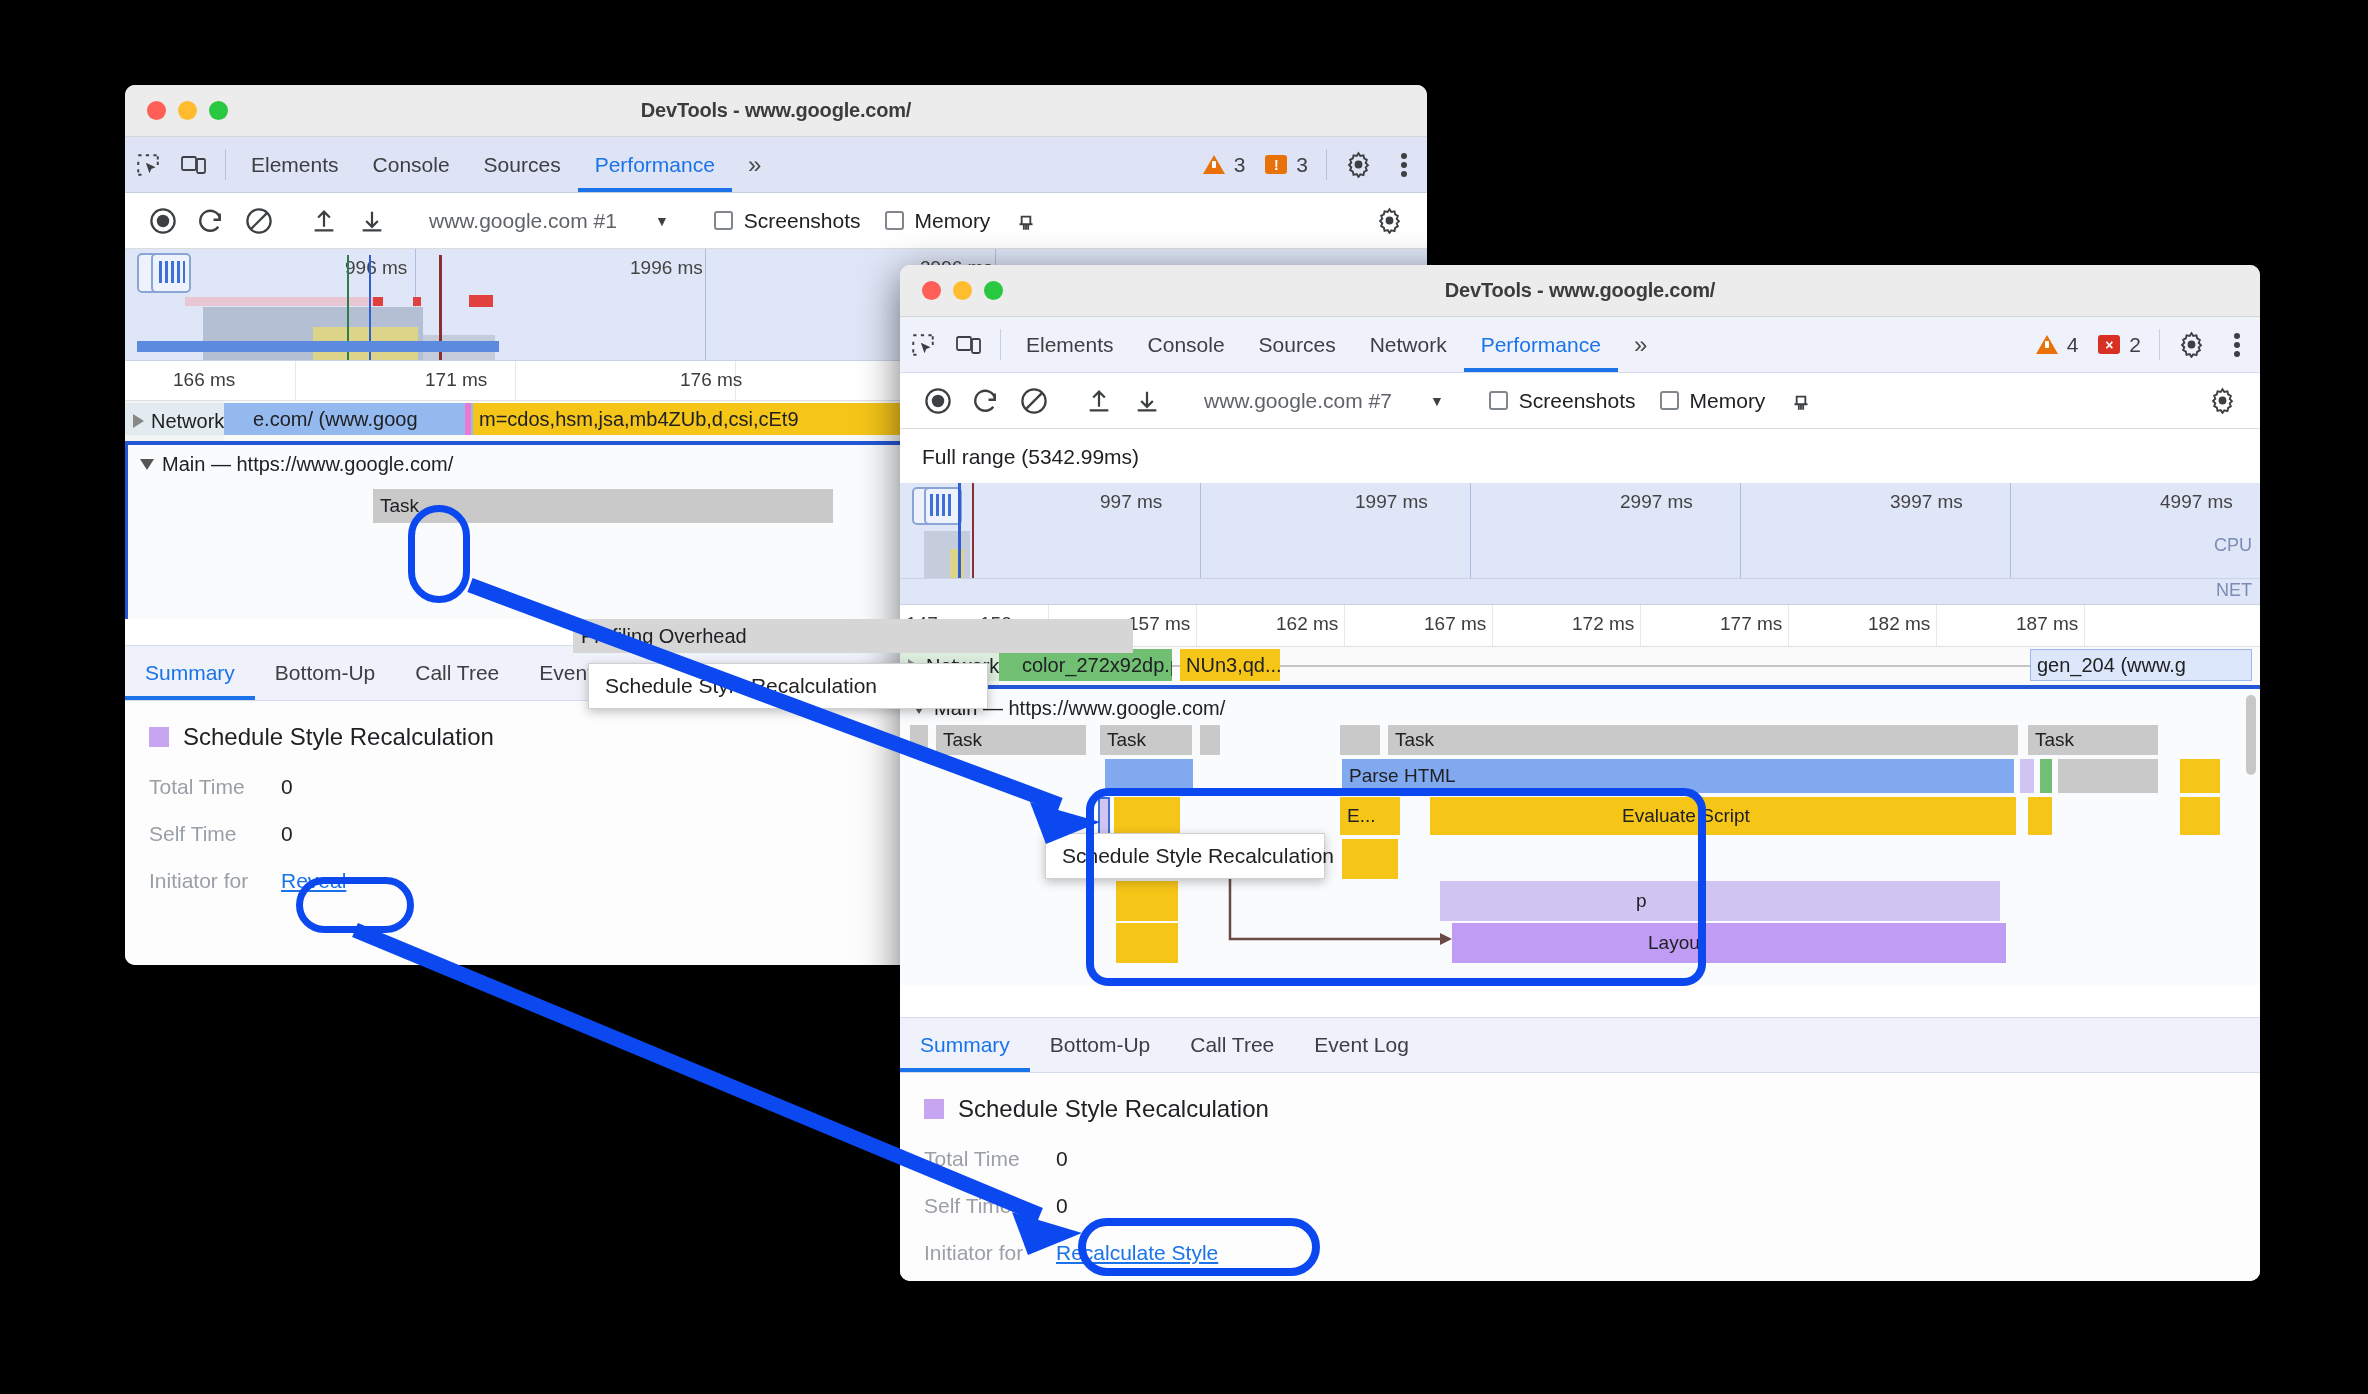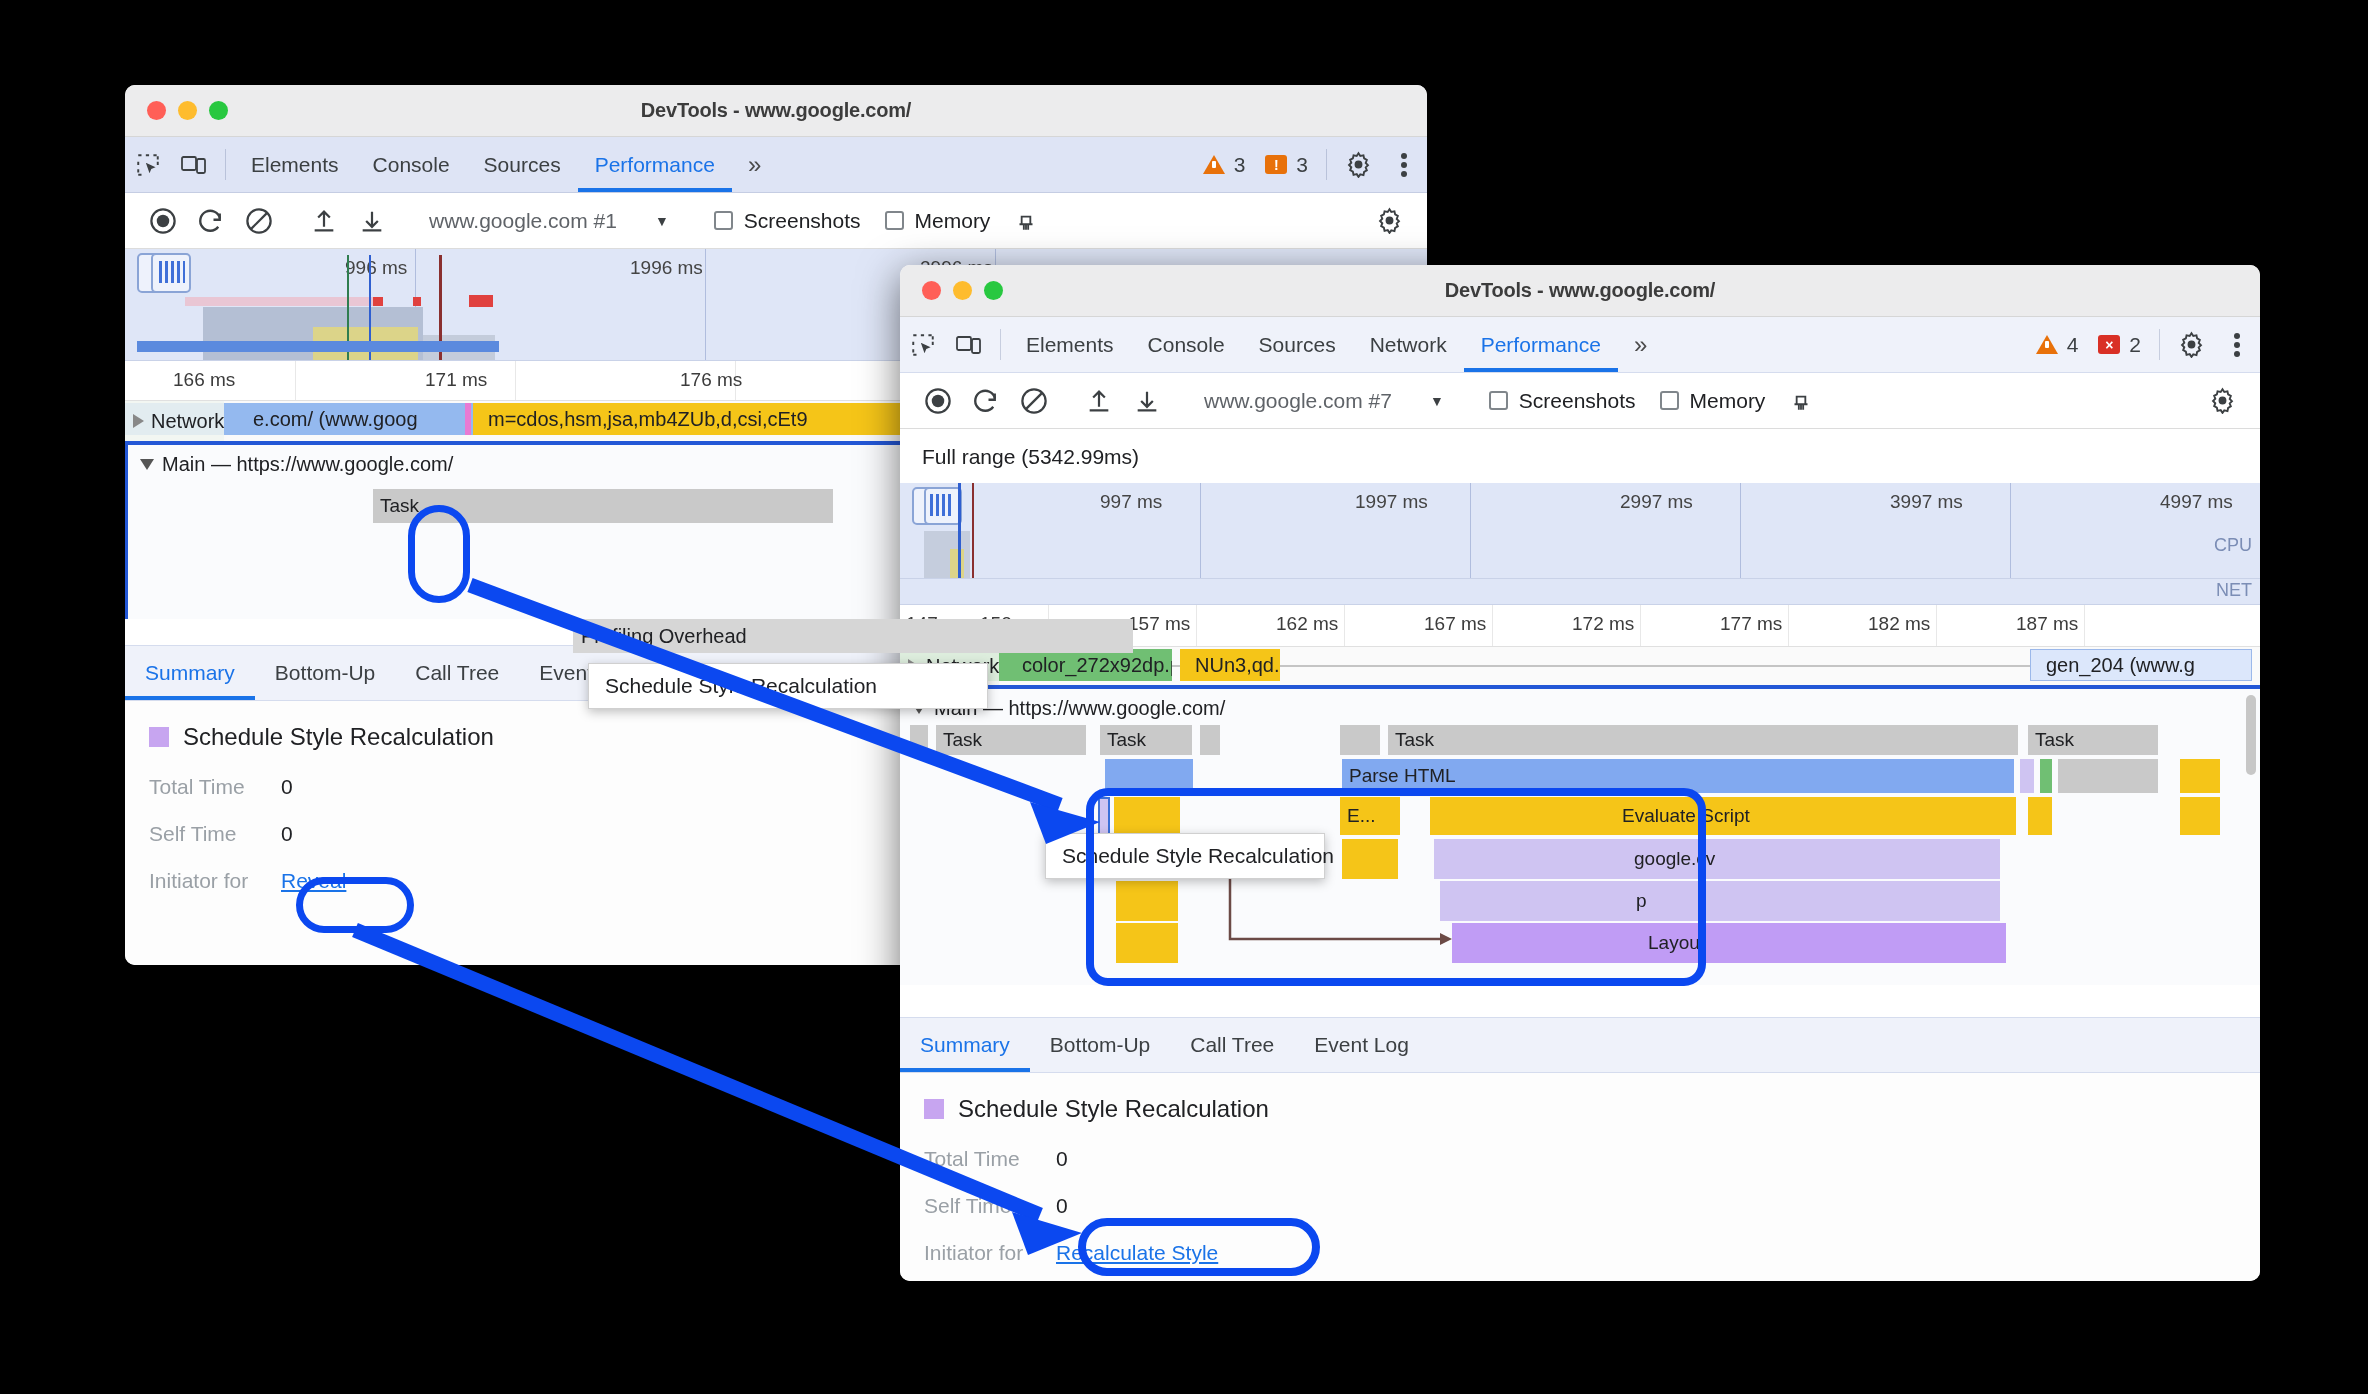--- a/index.html
+++ b/index.html
@@ -121,21 +121,21 @@
   
   .netrow { position: relative; height: 36px; background:#fafafa; overflow:hidden;}
   .net-header {
     position:absolute; left:0; top:0; height:100%;
     display:flex; align-items:center; gap:7px;
     font-size:20px; color:#202124; padding-left:8px; z-index:3;
     background: rgba(240,245,240,.85);
   }
   .tri-right { width:0;height:0;border-top:7px solid transparent;border-bottom:7px solid transparent;border-left:11px solid #888;}
   .netbar { position:absolute; top:2px; height:32px; font-size:20px; color:#202124;
-            display:flex; align-items:center; padding-left:15px; overflow:hidden; white-space:nowrap;}
+            display:flex; align-items:center; padding-left:6px; overflow:hidden; white-space:nowrap;}
 
   
   .flame { position: relative; background: #fafbfd; overflow: hidden; }
   .mainlbl { font-size: 20px; color:#202124; padding: 8px 0 6px 12px; display:flex; align-items:center; gap:8px;}
   .tri-down { width:0;height:0;border-left:7px solid transparent;border-right:7px solid transparent;border-top:11px solid #555;}
   .fbar { position:absolute; font-size:19px; color:#202124; display:flex; align-items:center;
           padding-left:7px; overflow:hidden; white-space:nowrap; }
 
   
   .tooltip {
@@ -626,23 +626,20 @@
       <div class="fbar" style="left:214px;top:108px;width:66px;height:38px;background:#f5c518;"></div>
       <div class="fbar" style="left:440px;top:108px;width:60px;height:38px;background:#f5c518;">
         <span>E...</span>
       </div>
       <div class="fbar" style="left:530px;top:108px;width:586px;height:38px;background:#f5c518;padding-left:192px;">
         <span>Evaluate Script</span>
       </div>
       <div class="fbar" style="left:1128px;top:108px;width:24px;height:38px;background:#f5c518;"></div>
       <div class="fbar" style="left:1280px;top:108px;width:40px;height:38px;background:#f5c518;"></div>
 
-      <div class="fbar" style="left:534px;top:150px;width:566px;height:40px;background:#cfc4f2;padding-left:200px;">
-        <span>google.cv</span>
-      </div>
       <div class="fbar" style="left:216px;top:150px;width:62px;height:40px;background:#f5c518;"></div>
       <div class="fbar" style="left:442px;top:150px;width:56px;height:40px;background:#f5c518;"></div>
 
       <div class="fbar" style="left:540px;top:192px;width:560px;height:40px;background:#cfc4f2;padding-left:196px;">
         <span>p</span>
       </div>
       <div class="fbar" style="left:216px;top:192px;width:62px;height:40px;background:#f5c518;"></div>
 
       <div class="fbar" style="left:552px;top:234px;width:554px;height:40px;background:#c09cf5;padding-left:196px;">
         <span>Layout</span>

